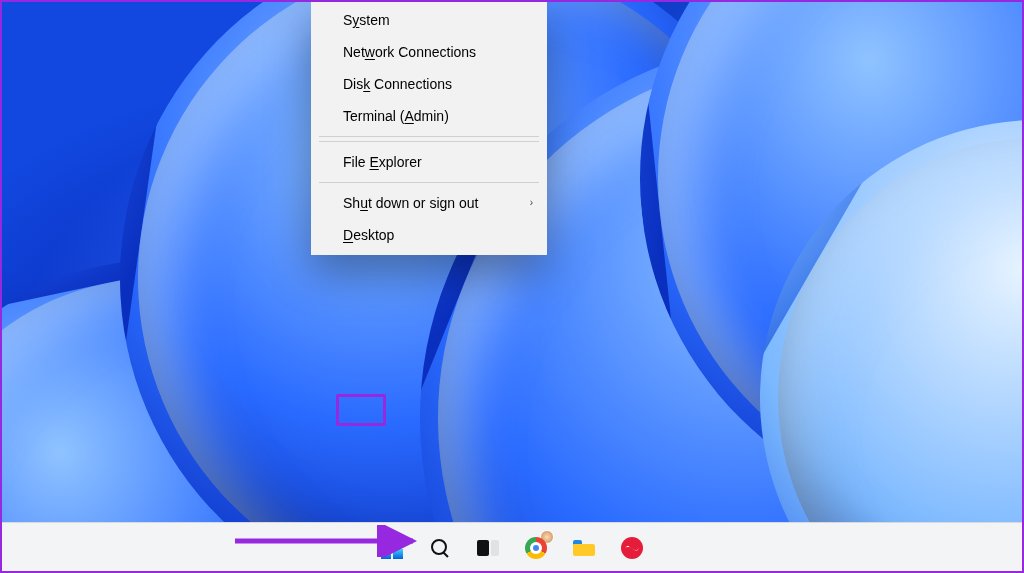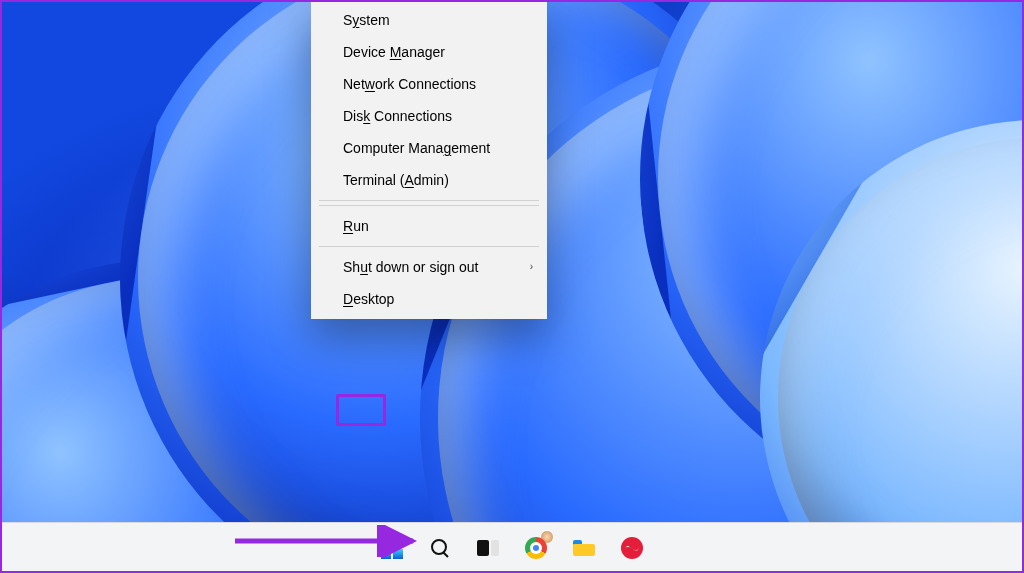--- a/index.html
+++ b/index.html
@@ -100,28 +100,26 @@
 <div class="wallpaper">
   <div class="petal" style="left:-120px;top:260px;width:520px;height:520px;transform:rotate(-12deg);"></div>
   <div class="petal" style="left:120px;top:-60px;width:640px;height:640px;transform:rotate(8deg);"></div>
   <div class="petal" style="left:420px;top:40px;width:720px;height:720px;transform:rotate(22deg);"></div>
   <div class="petal" style="left:640px;top:-160px;width:640px;height:640px;transform:rotate(-6deg);"></div>
   <div class="petal" style="left:760px;top:120px;width:520px;height:520px;transform:rotate(30deg);background:radial-gradient(ellipse at 35% 30%, #e6f3ff 0%, #7bb8ff 55%, #1c57e0 90%);"></div>
 </div>
 
 <div class="winx" id="winx">
     <div class="item"><span><span>S</span><span class="u">y</span><span>stem</span></span></div>
-    <div class="item"><span><span>Device </span><span class="u">M</span><span>anager</span></span></div>
     <div class="item"><span><span>Net</span><span class="u">w</span><span>ork Connections</span></span></div>
     <div class="item"><span><span>Dis</span><span class="u">k</span><span> Connections</span></span></div>
-    <div class="item"><span><span>Computer Mana</span><span class="u">g</span><span>ement</span></span></div>
     <div class="item"><span><span>Terminal (</span><span class="u">A</span><span>dmin)</span></span></div>
     <div class="sep"></div>
     <div class="sep"></div>
-    <div class="item"><span><span></span><span class="u">R</span><span>un</span></span></div>
+    <div class="item"><span><span>File </span><span class="u">E</span><span>xplorer</span></span></div>
     <div class="sep"></div>
     <div class="item"><span><span>Sh</span><span class="u">u</span><span>t down or sign out</span></span><span class="sub-arrow">›</span></div>
     <div class="item"><span><span></span><span class="u">D</span><span>esktop</span></span></div>
     <div class="highlight"></div>
   </div>
 
 <div class="taskbar" id="taskbar">
     <div class="tbicon">
       <div class="start-glyph">
         <span></span>

